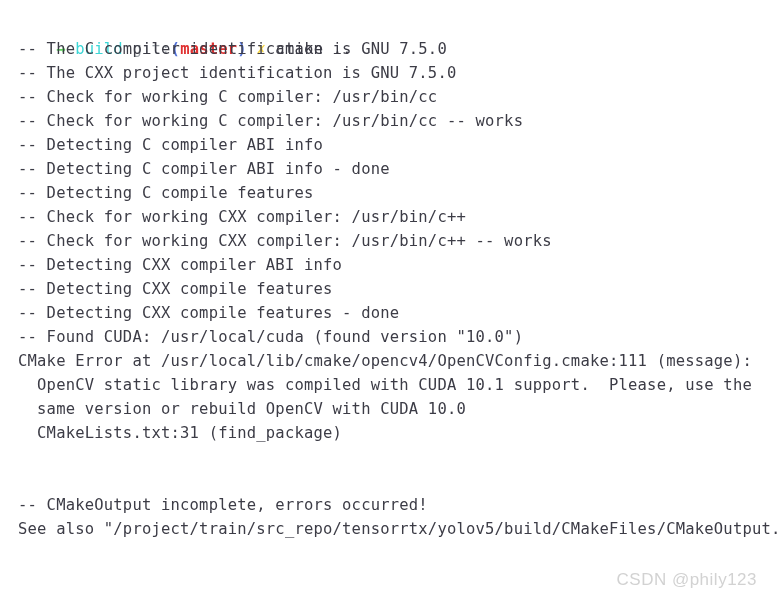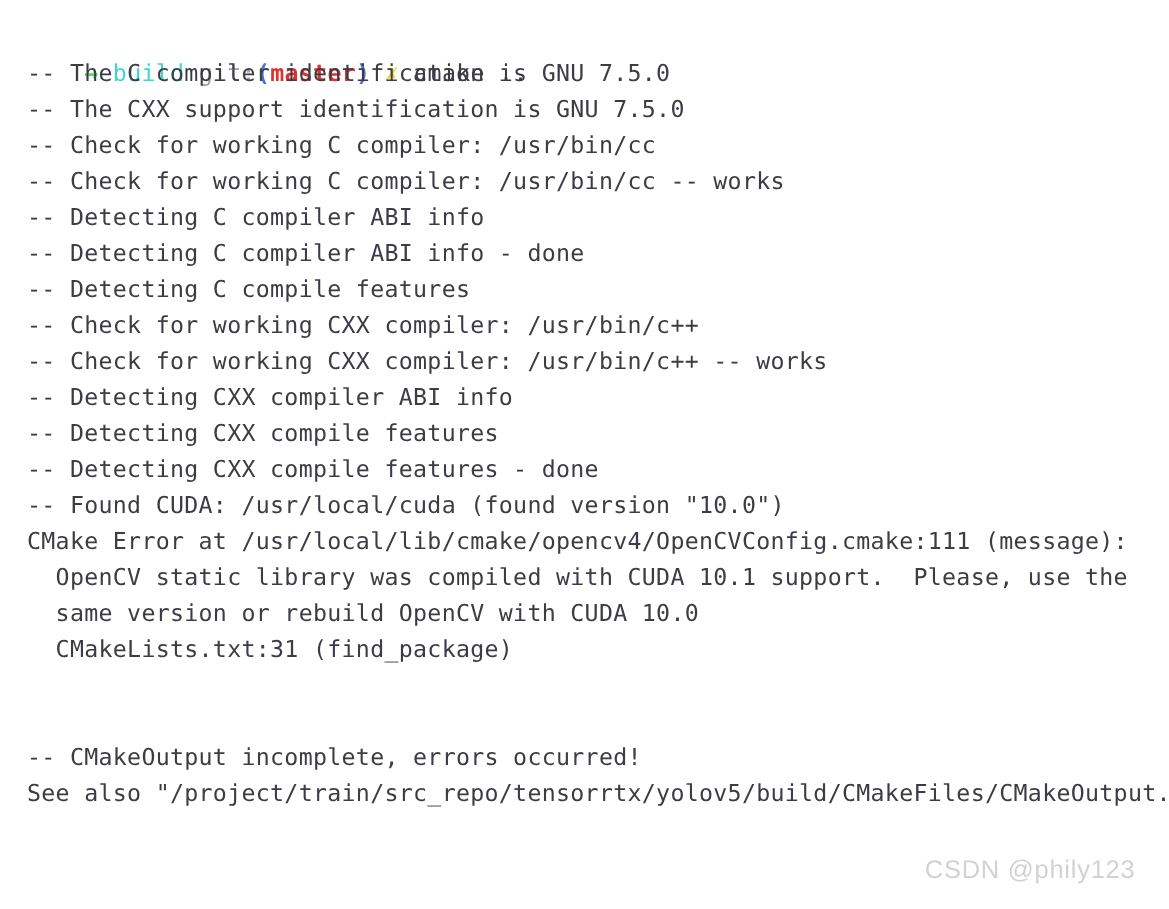--- a/index.html
+++ b/index.html
@@ -63,21 +63,21 @@
 <body>
 
 <div id="terminal">
 
   <div class="line">
     <span class="seg-arrow">→</span><span class="seg-cmd"> </span><span class="seg-dir">build</span><span class="seg-cmd"> </span><span class="seg-git">git:</span><span class="seg-paren">(</span><span class="seg-branch">master</span><span class="seg-paren">)</span><span class="seg-cmd"> </span><span class="seg-xmark">✗</span><span class="seg-cmd"> </span><span class="seg-cmd">cmake ..</span>
   </div>
 
   <div id="output">
       <div class="line">-- The C compiler identification is GNU 7.5.0</div>
-      <div class="line">-- The CXX support identification is GNU 7.5.0</div>
+      <div class="line">-- The CXX project identification is GNU 7.5.0</div>
       <div class="line">-- Check for working C compiler: /usr/bin/cc</div>
       <div class="line">-- Check for working C compiler: /usr/bin/cc -- works</div>
       <div class="line">-- Detecting C compiler ABI info</div>
       <div class="line">-- Detecting C compiler ABI info - done</div>
       <div class="line">-- Detecting C compile features</div>
       <div class="line">-- Check for working CXX compiler: /usr/bin/c++</div>
       <div class="line">-- Check for working CXX compiler: /usr/bin/c++ -- works</div>
       <div class="line">-- Detecting CXX compiler ABI info</div>
       <div class="line">-- Detecting CXX compile features</div>
       <div class="line">-- Detecting CXX compile features - done</div>

